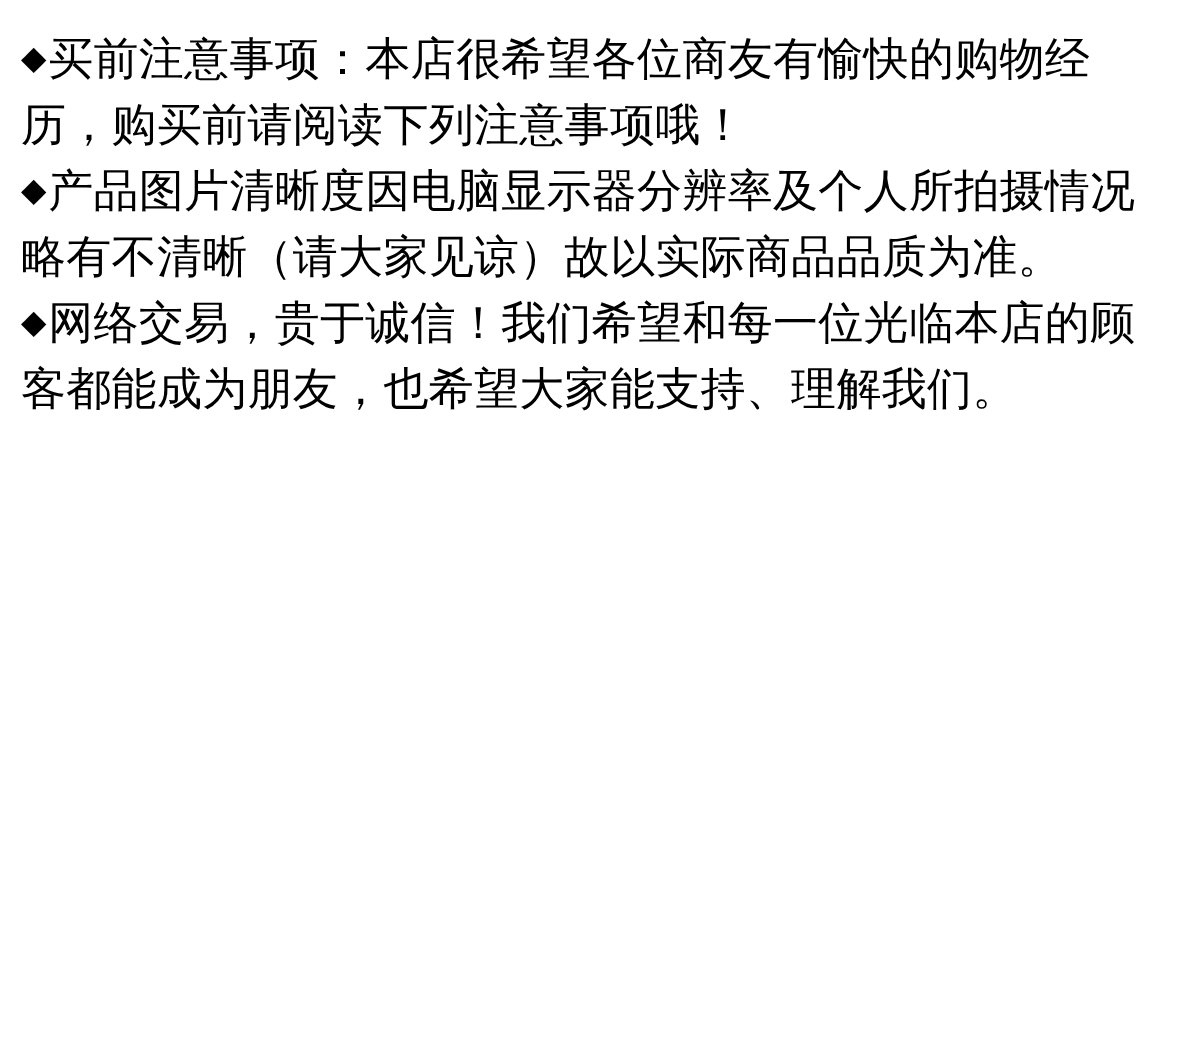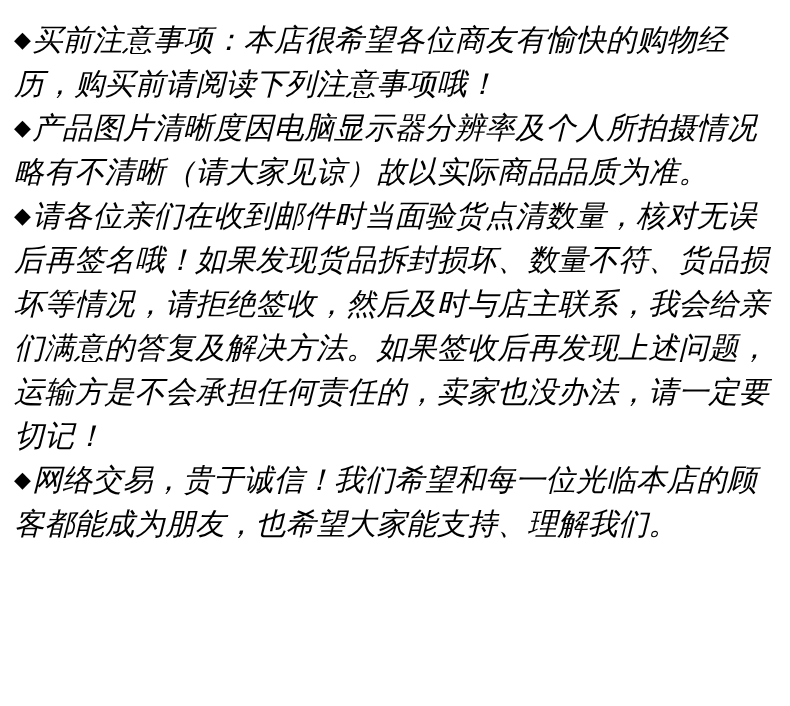--- a/index.html
+++ b/index.html
@@ -13,21 +13,20 @@
     font-family: "DejaVu Sans", "Liberation Sans", sans-serif;
     color: #000000;
     overflow: hidden;
   }
   .page {
     box-sizing: border-box;
     width: 790px;
     height: 706px;
     padding: 18px 20px 10px 14px;
     background: #ffffff;
-    font-style: italic;
   }
   .para {
     font-size: 30px;
     line-height: 44px;
     letter-spacing: 0.2px;
     margin: 0;
     text-align: left;
     word-break: break-all;
     font-weight: 400;
   }
@@ -47,22 +46,19 @@
 <div class="page">
 
   <p class="para">
     <span class="bullet">◆</span><span class="txt">买前注意事项：本店很希望各位商友有愉快的购物经历，购买前请阅读下列注意事项哦！</span>
   </p>
 
   <p class="para">
     <span class="bullet">◆</span><span class="txt">产品图片清晰度因电脑显示器分辨率及个人所拍摄情况略有不清晰（请大家见谅）故以实际商品品质为准。</span>
   </p>
 
-  <p class="para">
-    <span class="bullet">◆</span><span class="txt">请各位亲们在收到邮件时当面验货点清数量，核对无误后再签名哦！如果发现货品拆封损坏、数量不符、货品损坏等情况，请拒绝签收，然后及时与店主联系，我会给亲们满意的答复及解决方法。如果签收后再发现上述问题，运输方是不会承担任何责任的，卖家也没办法，请一定要切记！</span>
-  </p>
 
 
   <p class="para">
     <span class="bullet">◆</span><span class="txt">网络交易，贵于诚信！我们希望和每一位光临本店的顾客都能成为朋友，也希望大家能支持、理解我们。</span>
   </p>
 
 </div>
 
 </body></html>

